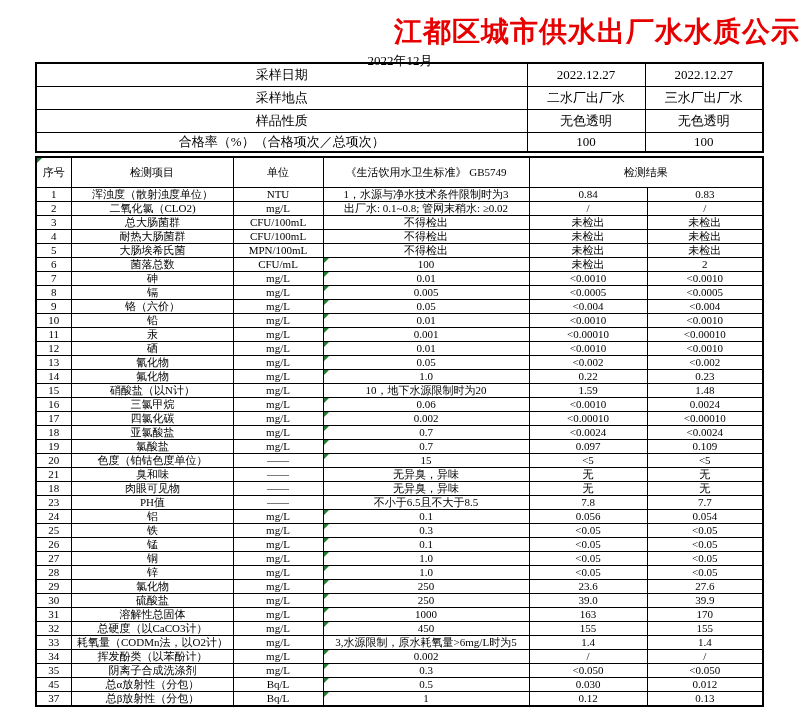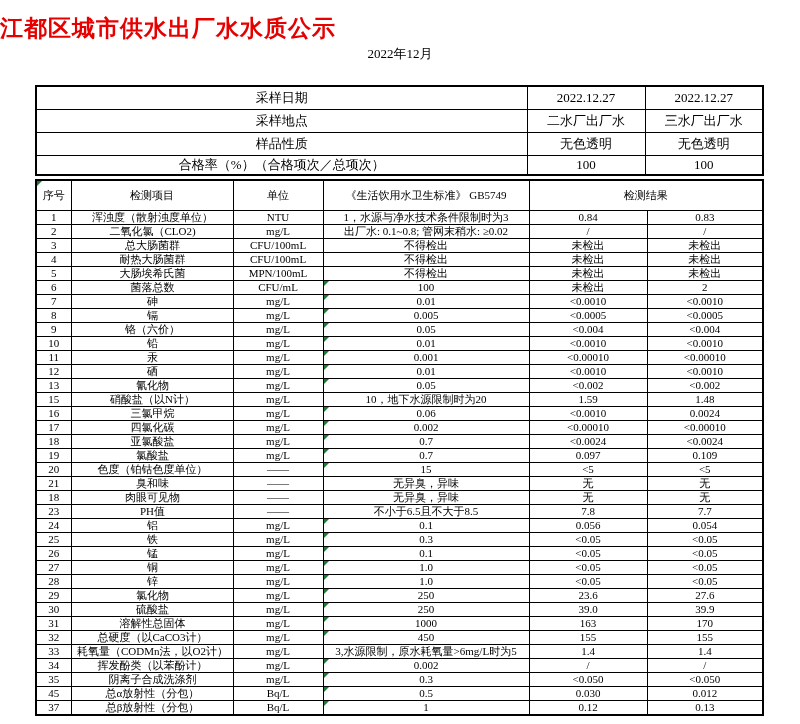--- a/index.html
+++ b/index.html
@@ -1,27 +1,27 @@
 <!DOCTYPE html>
 <html style="--title-red: #e60000; --flag-green: #1e7b34;"><head>
 <meta charset="utf-8">
 <style>
   html,body{margin:0;padding:0;background:#fff;}
   .page{
     position:relative;width:800px;height:724px;background:#fff;
     font-family:"Liberation Serif","DejaVu Serif",serif;color:#000;overflow:hidden;
   }
   .title{
-    margin:0;padding-top:13px;text-align:left;
+    margin:0;padding-top:13px;text-align:right;
     font-family:"Liberation Sans","DejaVu Sans",sans-serif;
-    font-size:23px;font-weight:bold;color:var(--title-red,#e60000);
+    font-size:28px;font-weight:bold;color:var(--title-red,#e60000);
     letter-spacing:1px;
   }
   .subtitle{text-align:center;font-size:13px;margin-top:1px;}
-  .tablewrap{position:absolute;left:35px;top:62px;width:727px;margin-top:23px;}
+  .tablewrap{position:absolute;left:35px;top:62px;width:727px;}
   table{border-collapse:collapse;table-layout:fixed;width:727px;}
   table.summary{border:2px solid #000;}
   table.main{border:2px solid #000;margin-top:3px;}
   td,th{
     border:1px solid #000;padding:0;text-align:center;vertical-align:middle;
     font-weight:normal;overflow:hidden;white-space:nowrap;
   }
   .summary td{height:22px;font-size:13px;}
   .summary tr.last td{height:16px;}
   .main thead th{height:29px;font-size:11px;position:relative;}
@@ -200,20 +200,28 @@
           </tr>
           <tr>
             <td class="c-no"><span>13</span></td>
             <td class="c-item"><span>氰化物</span></td>
             <td class="c-unit"><span>mg/L</span></td>
             <td class="c-std"><span>0.05</span><span class="corner"></span></td>
             <td class="c-res"><span>&lt;0.002</span></td>
             <td class="c-res"><span>&lt;0.002</span></td>
           </tr>
           <tr>
+            <td class="c-no"><span>14</span></td>
+            <td class="c-item"><span>氟化物</span></td>
+            <td class="c-unit"><span>mg/L</span></td>
+            <td class="c-std"><span>1.0</span><span class="corner"></span></td>
+            <td class="c-res"><span>0.22</span></td>
+            <td class="c-res"><span>0.23</span></td>
+          </tr>
+          <tr>
             <td class="c-no"><span>15</span></td>
             <td class="c-item"><span>硝酸盐（以N计）</span></td>
             <td class="c-unit"><span>mg/L</span></td>
             <td class="c-std"><span>10，地下水源限制时为20</span></td>
             <td class="c-res"><span>1.59</span></td>
             <td class="c-res"><span>1.48</span></td>
           </tr>
           <tr>
             <td class="c-no"><span>16</span></td>
             <td class="c-item"><span>三氯甲烷</span></td>

